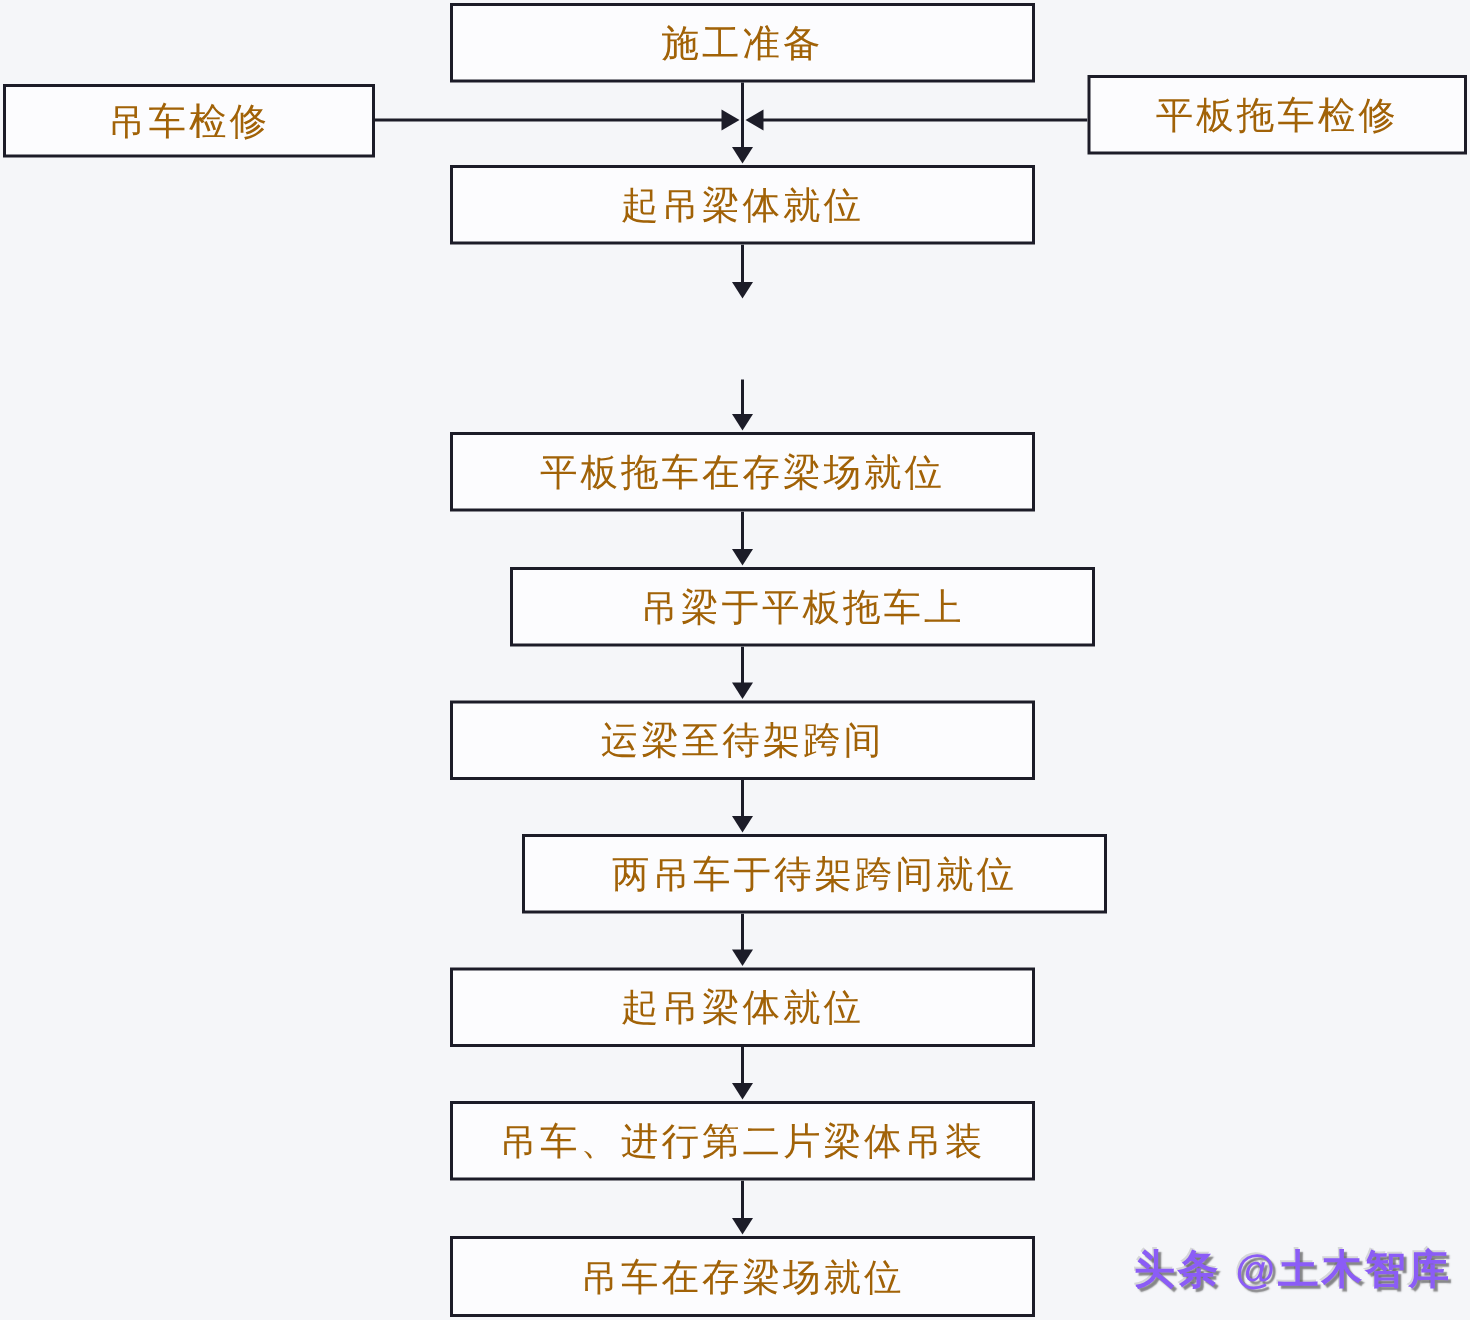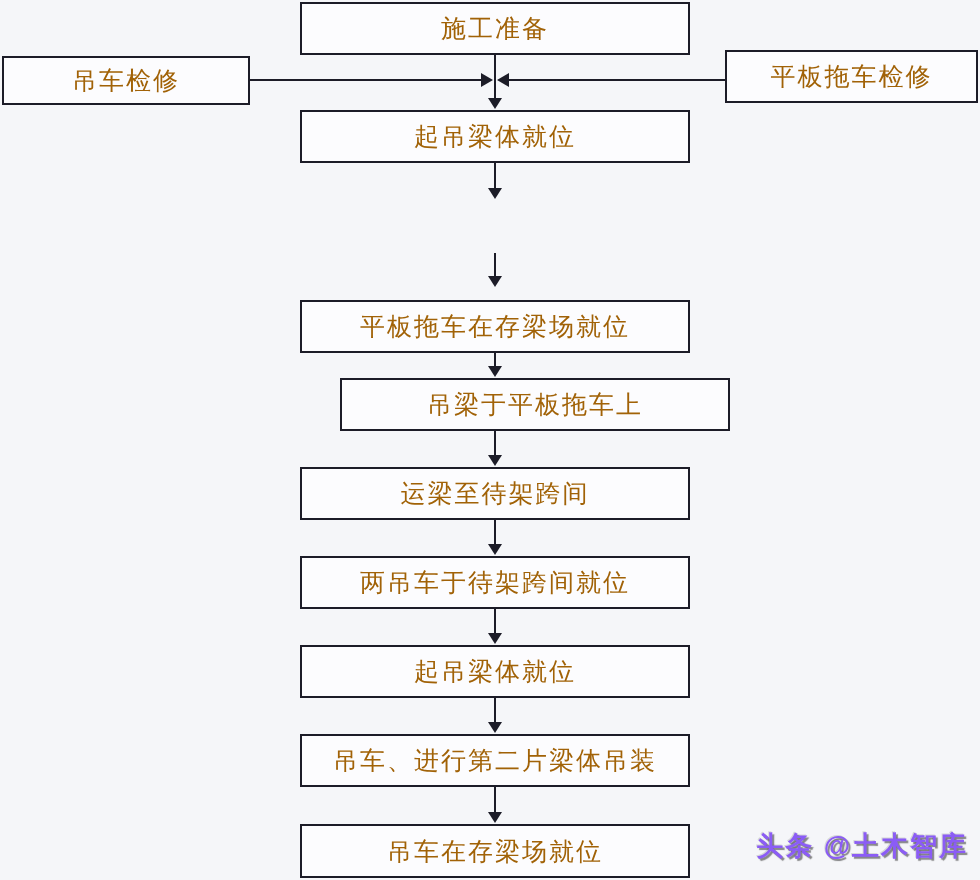--- a/index.html
+++ b/index.html
@@ -25,24 +25,24 @@
     color: #a16207;
     font-size: 25px;
     letter-spacing: 2px;
     white-space: nowrap;
   }
   
   .chain { left: 300px; width: 390px; height: 53px; }
   .b0 { top: 2px; }
   .b1 { top: 110px; }
   .b2 { top: 200px; }
-  .b3 { top: 300px; }
+  .b3 { top: 288px; }
   .b4 { top: 378px; margin-left: 40px; }
   .b5 { top: 467px; align-items: center; }
-  .b6 { top: 556px; }
+  .b6 { top: 556px; margin-left: 48px; }
   .b7 { top: 645px; }
   .b8 { top: 734px; }
   .b9 { top: 824px; height: 54px; }
   
   .side-left  { left: 2px;   top: 56px; width: 248px; height: 49px; }
   .side-right { left: 725px; top: 50px; width: 253px; height: 53px; }
   .arrow-layer {
     position: absolute;
     left: 0; top: 0;
     width: 980px;

